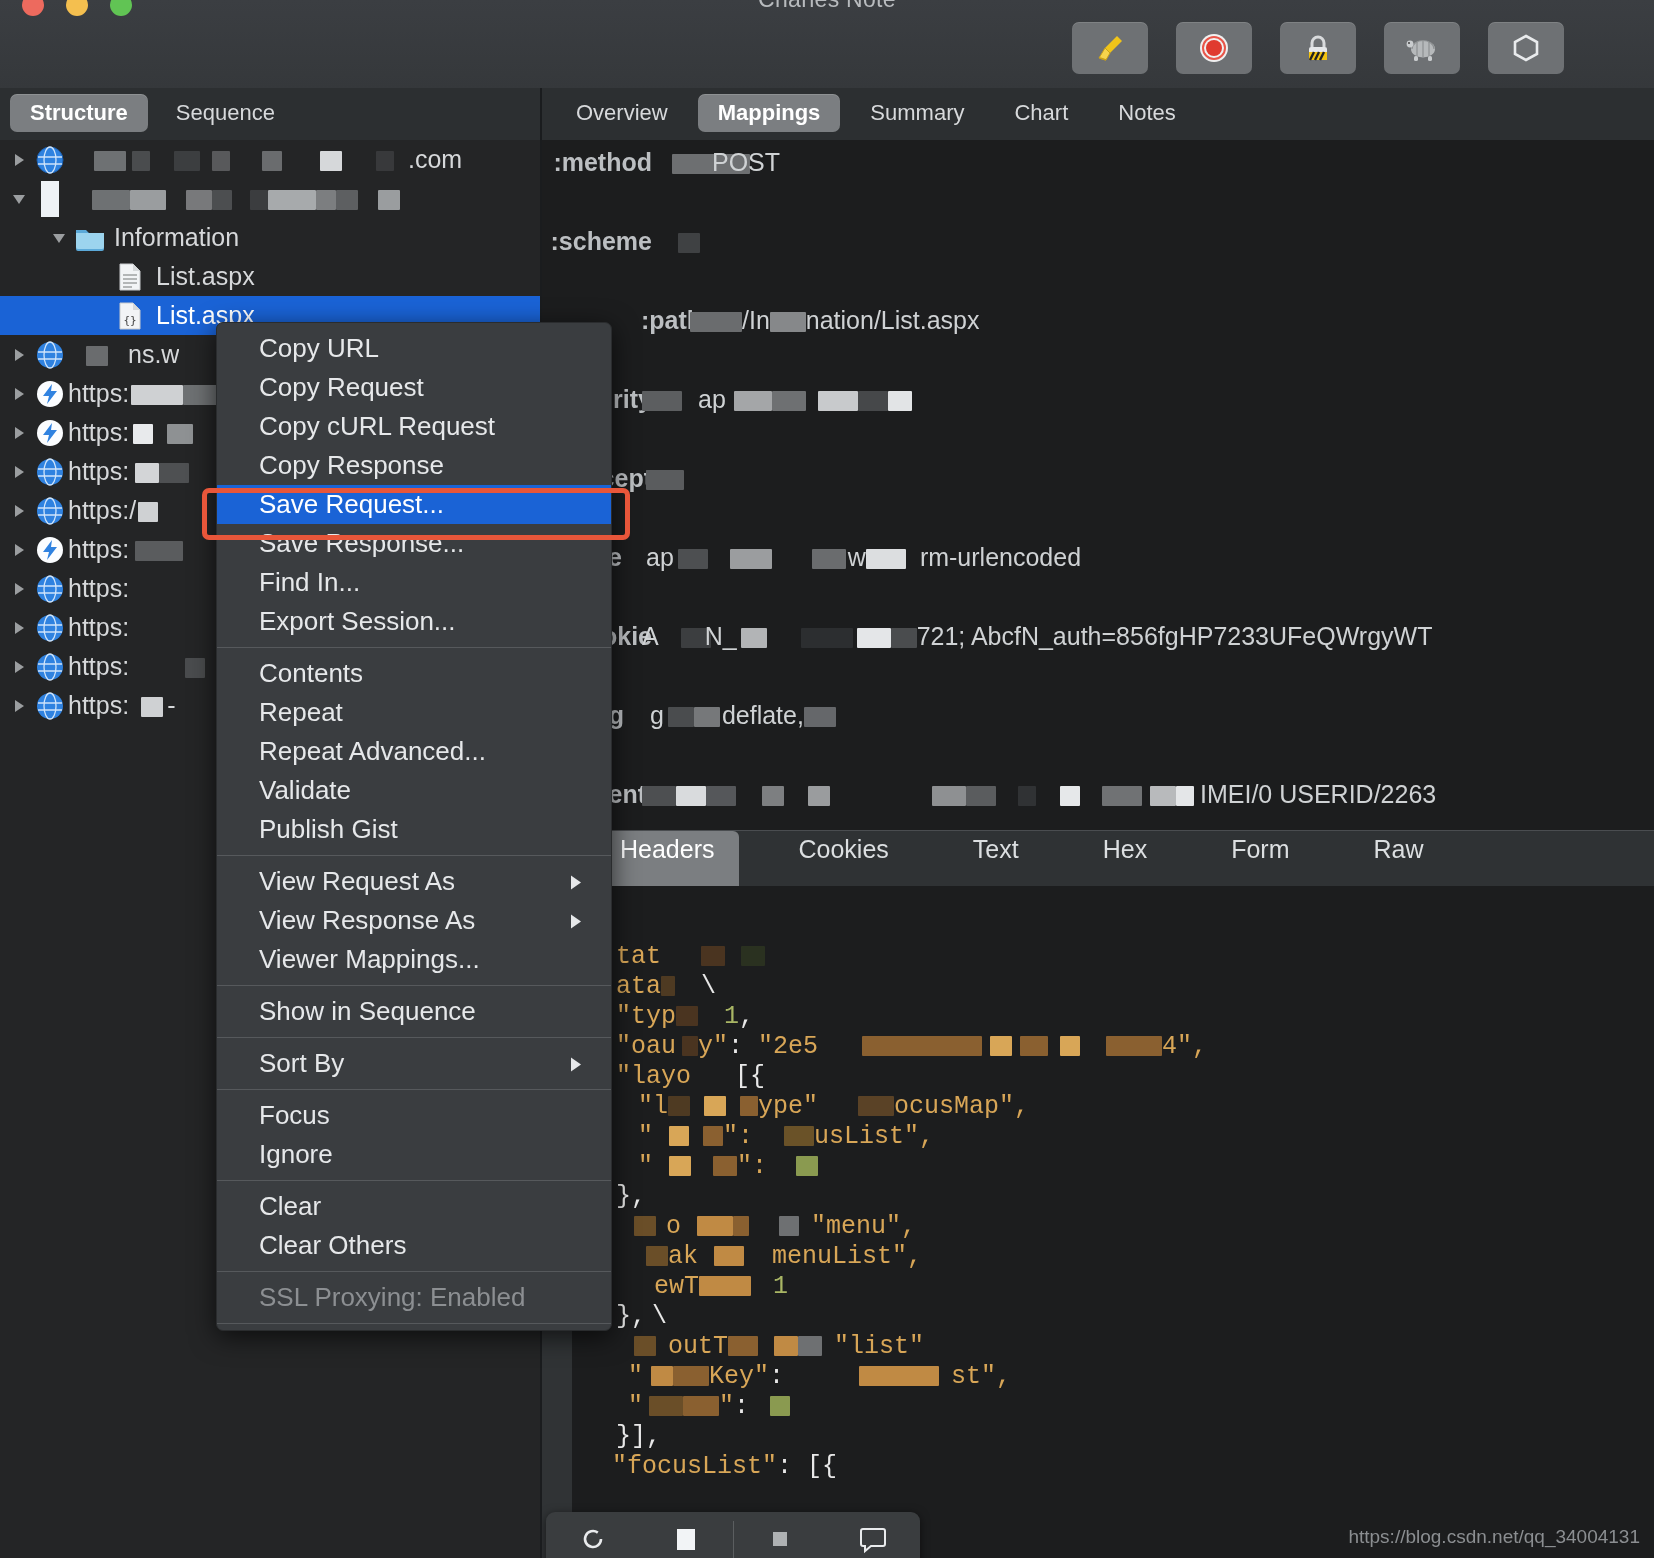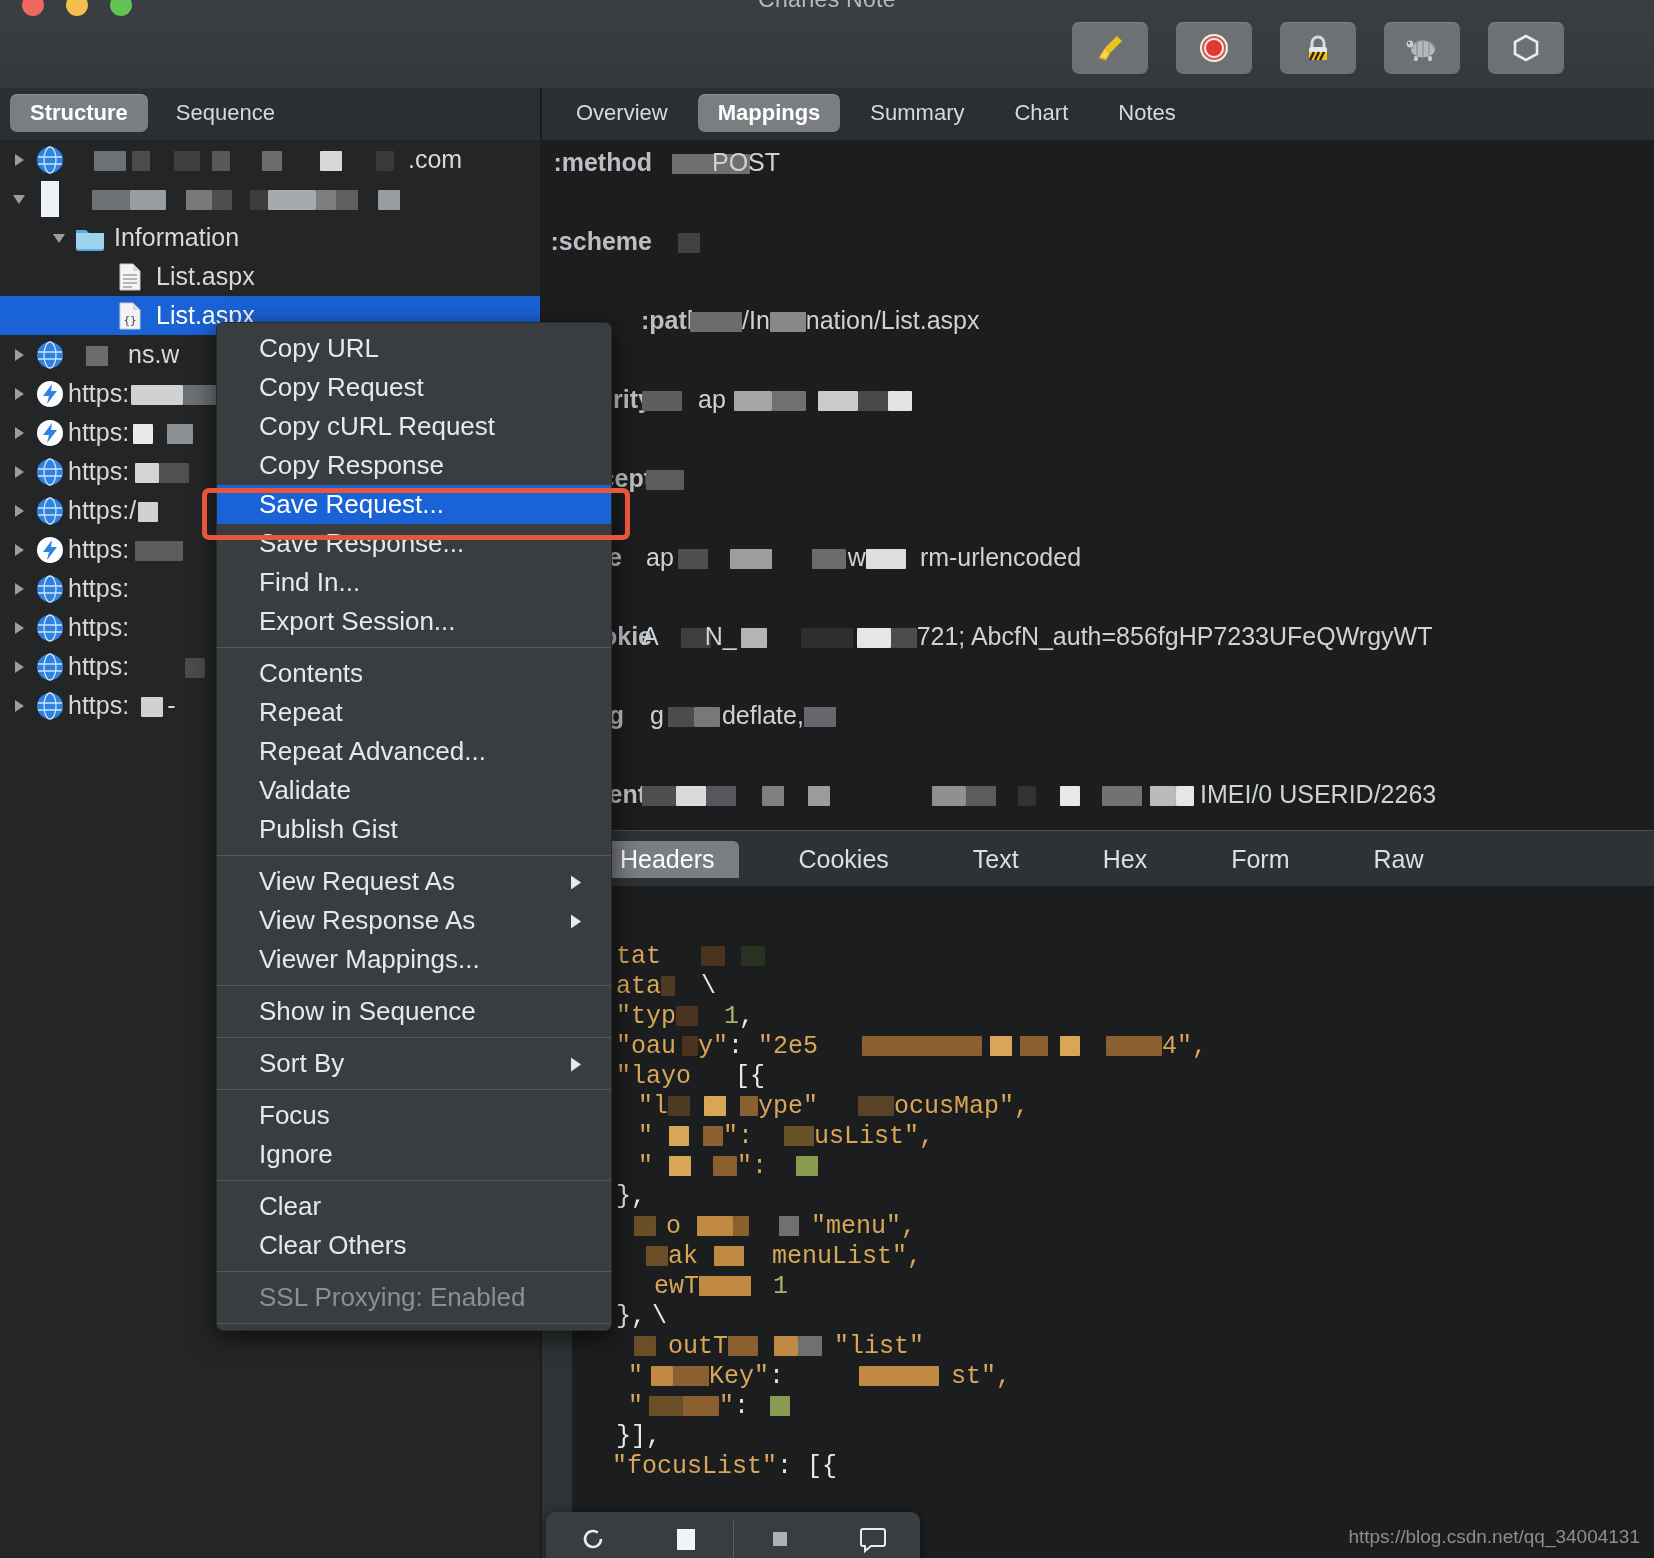--- a/index.html
+++ b/index.html
@@ -52,21 +52,21 @@
   .rpanel{position:absolute;left:542px;top:140px;width:1112px;height:1418px;background:#1c1d1e;}
   .headers{position:absolute;left:0;top:0;width:1112px;height:690px;overflow:hidden;
     color:#cfd2d4;font-size:25px;}
   .hrow{position:relative;height:39px;white-space:nowrap;}
   .hnamebox{position:absolute;left:0;width:480px;text-align:right;color:#bcbfc2;font-weight:bold;}
   .hvalbox{position:absolute;left:500px;}
 
   
   .subtabs{position:absolute;left:0;top:690px;width:1112px;height:56px;
     background:#2f3234;border-top:1px solid #4a4d50;border-bottom:1px solid #111;
-    display:flex;align-items:center;}
+    display:flex;}
   .stab{padding:4px 24px;color:#dcdfe1;font-size:25px;border-radius:6px 6px 0 0;margin-right:6px;}
   .stab.active{background:#7b7e81;color:#fff;}
 
   .body{position:absolute;left:0;top:746px;width:1112px;height:672px;
     background:#1c1d1e;overflow:hidden;
     font-family:"Liberation Mono","DejaVu Sans Mono",monospace;font-size:25px;}
   .gutter{position:absolute;left:0;top:0;width:30px;height:672px;background:#303335;}
   .gtick{position:absolute;left:2px;width:26px;height:18px;display:flex;align-items:center;justify-content:center;}
   .jline{position:relative;height:30px;white-space:pre;color:#d8a657;padding-left:44px;}
   .num{color:#a9b665;}

